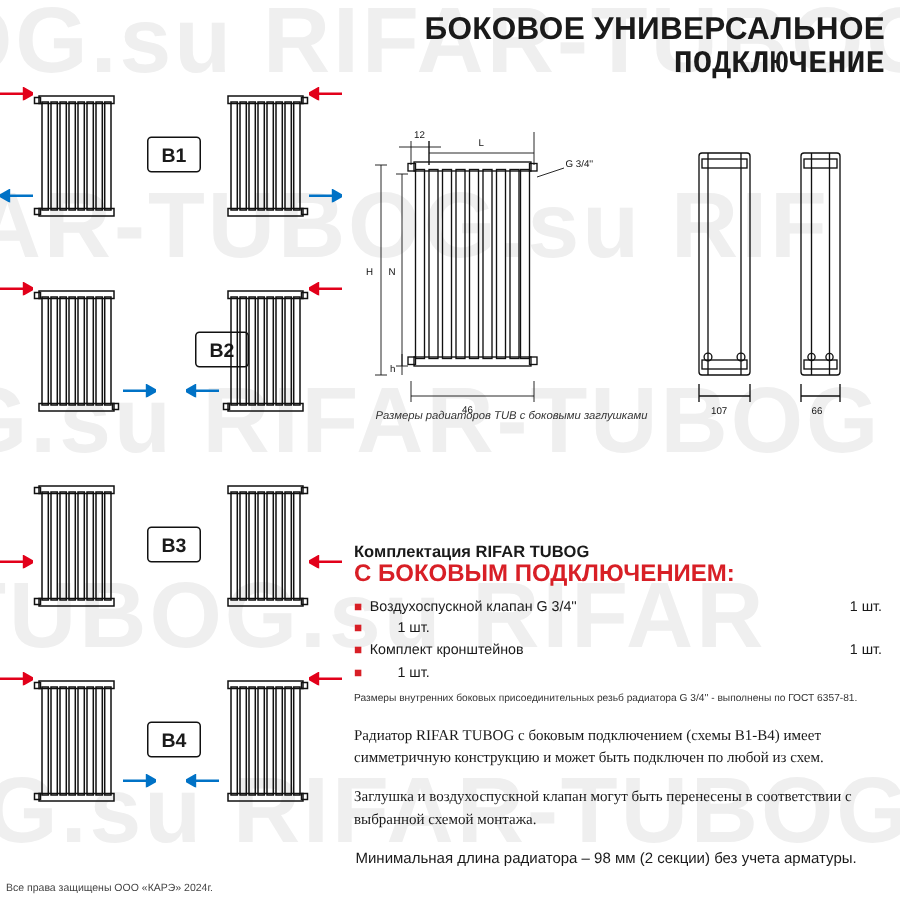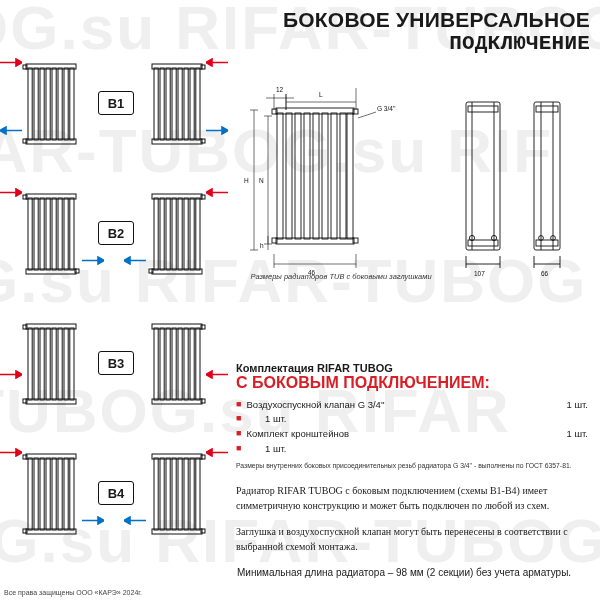--- a/index.html
+++ b/index.html
@@ -258,21 +258,21 @@
       <svg width="22" height="9" viewBox="0 0 22 9">
           <path d="M0 4.5 L16 4.5 M16 4.5 L16 1 L22 4.5 L16 8 Z" stroke="#e2001a" stroke-width="1.6" fill="#e2001a"></path>
         </svg>
     </div>
     <div class="arrow" style="left:82px;top:80px;">
       <svg width="22" height="9" viewBox="0 0 22 9">
           <path d="M0 4.5 L16 4.5 M16 4.5 L16 1 L22 4.5 L16 8 Z" stroke="#0072c6" stroke-width="1.6" fill="#0072c6"></path>
         </svg>
     </div>
 
-    <div class="label-box" style="top:45px;">B2</div>
+    <div class="label-box" style="top:45px;margin-left:32px;">B2</div>
 
     <div class="rad" style="left:148px;top:12px;">
       <svg width="58" height="92" viewBox="0 0 58 92">
         <rect x="4" y="6" width="50" height="5" fill="none" stroke="#111" stroke-width="1"></rect>
         <rect x="4" y="81" width="50" height="5" fill="none" stroke="#111" stroke-width="1"></rect>
         <g stroke="#111" stroke-width="1" fill="none">
           <rect x="6" y="10" width="4.2" height="72"></rect>
           <rect x="12" y="10" width="4.2" height="72"></rect>
           <rect x="18" y="10" width="4.2" height="72"></rect>
           <rect x="24" y="10" width="4.2" height="72"></rect>

